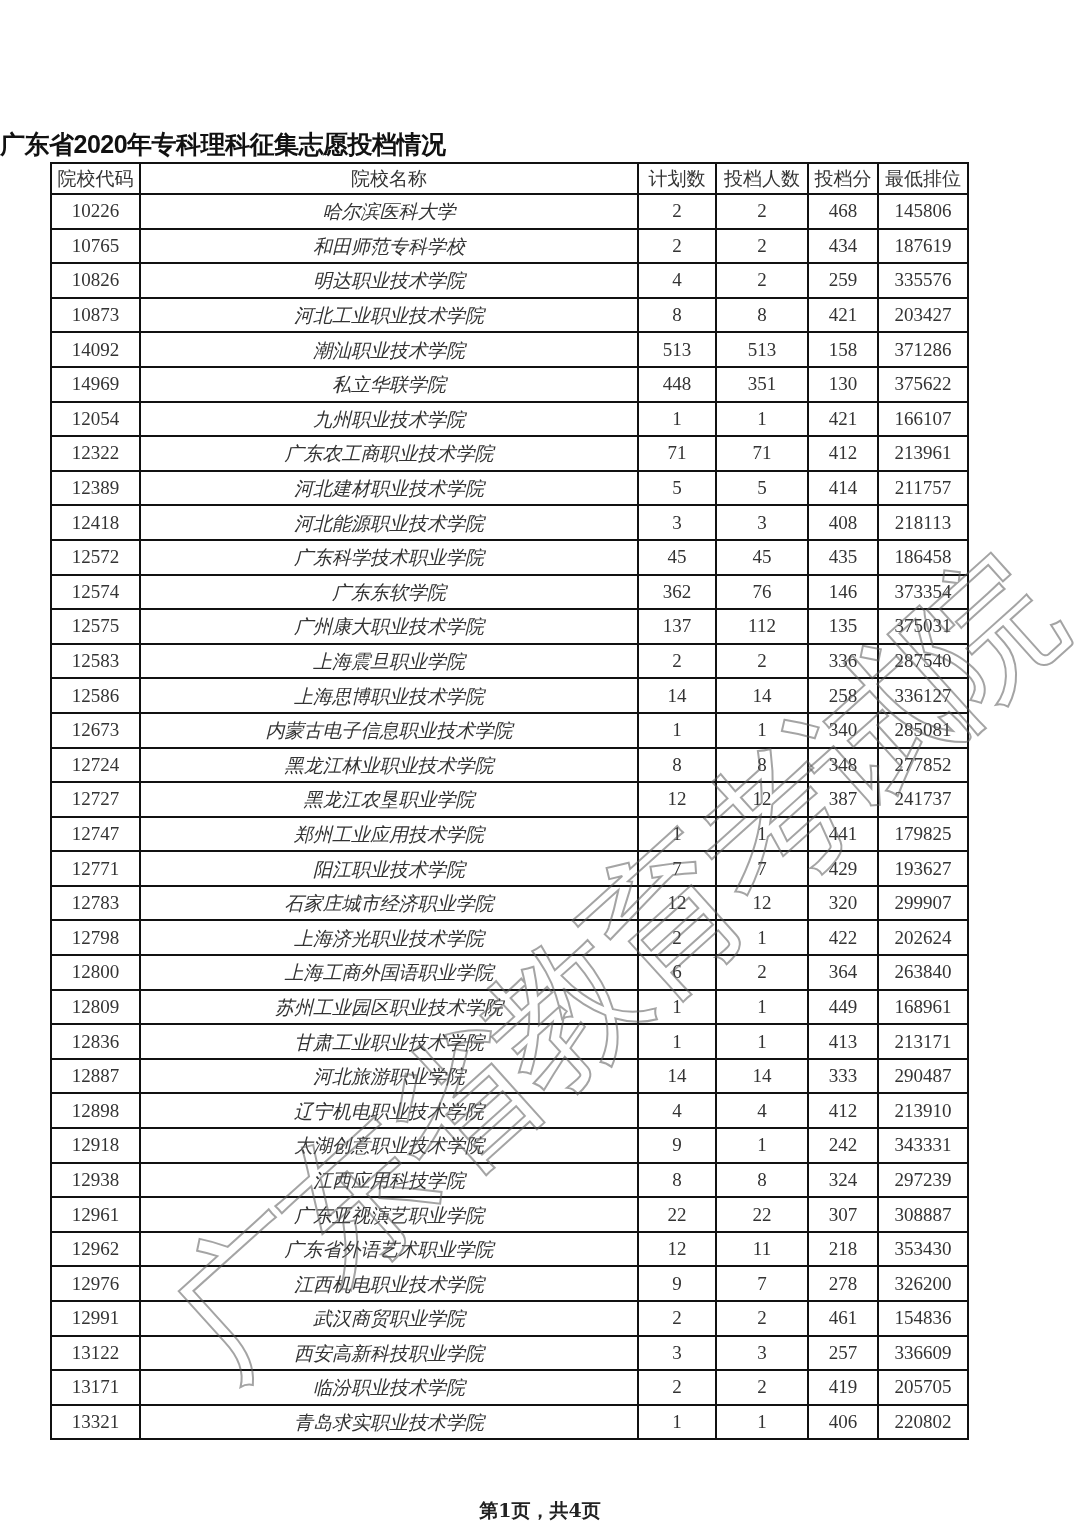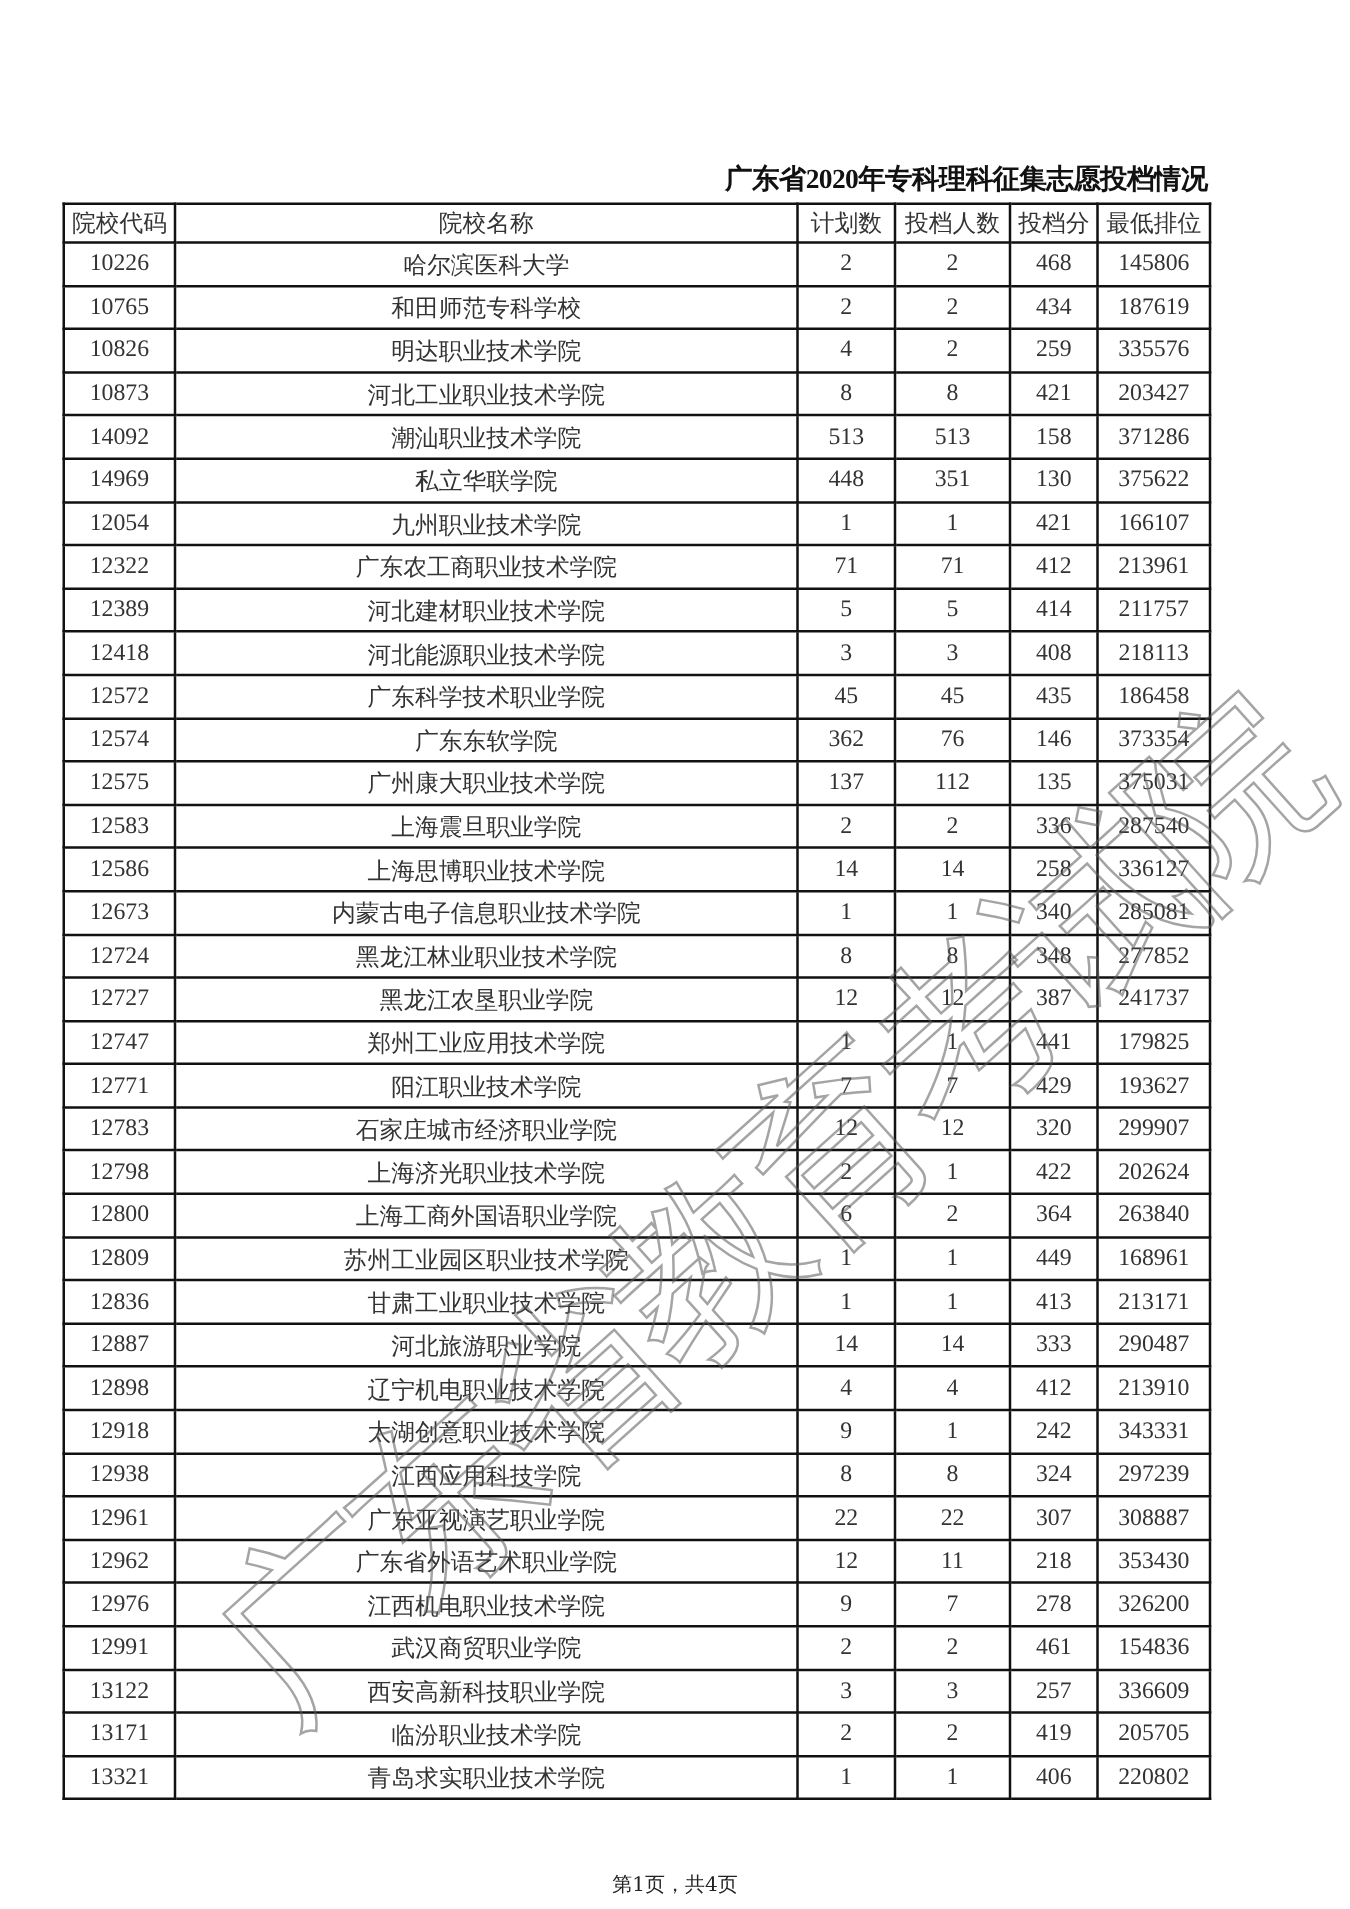--- a/index.html
+++ b/index.html
@@ -8,24 +8,24 @@
       background: #ffffff;
       position: relative;
       overflow: hidden;
       font-family: "DejaVu Serif", "Liberation Serif", serif;
       color: #222;
     }
     .title {
       position: absolute;
       left: 0; width: 966px;
       top: 128px;
-      text-align: right;
-      font-family: Liberation Serif, serif;
+      text-align: left;
+      font-family: Liberation Sans, sans-serif;
       font-weight: bold;
-      font-size: 22px;
+      font-size: 25px;
       letter-spacing: -0.5px;
       color: #111;
     }
     table.grid {
       position: absolute;
       left: 18px; top: 162px;
       border-collapse: collapse;
       table-layout: fixed;
       width: 917px;
       margin-left: 32px;
@@ -47,20 +47,21 @@
     }
     table.grid td {
       height: 30.6px;
       font-size: 18px;
       color: #333;
     }
     table.grid td.name {
       font-family: "DejaVu Sans", "Liberation Sans", sans-serif;
       font-size: 19px;
       padding-top: 2px;
+      font-style: italic;
     }
     table.grid td.num { font-family: "Liberation Serif", "DejaVu Serif", serif; font-size: 19px; }
     .watermark {
       position: absolute;
       left: 130px; top: 620px;
       transform: rotate(-42deg);
       transform-origin: left top;
       font-family: "DejaVu Sans", "Liberation Sans", sans-serif;
       font-size: 150px;
       letter-spacing: -10px;
@@ -68,23 +69,24 @@
       -webkit-text-stroke: 2px rgba(90,90,90,0.55);
       white-space: nowrap;
       pointer-events: none;
       top: 1270px;
     }
     .footer {
       position: absolute;
       left: 0; width: 1080px;
       top: 1498px;
       text-align: center;
-      font-size: 16px;
+      font-size: 19px;
       color: #222;
       font-family: "DejaVu Serif", "Liberation Serif", serif;
+      font-weight: bold;
     }
   </style>
 </head>
 <body>
 
 <div class="title">广东省2020年专科理科征集志愿投档情况</div>
 
 <table class="grid">
   <colgroup>
     <col style="width:89px">

